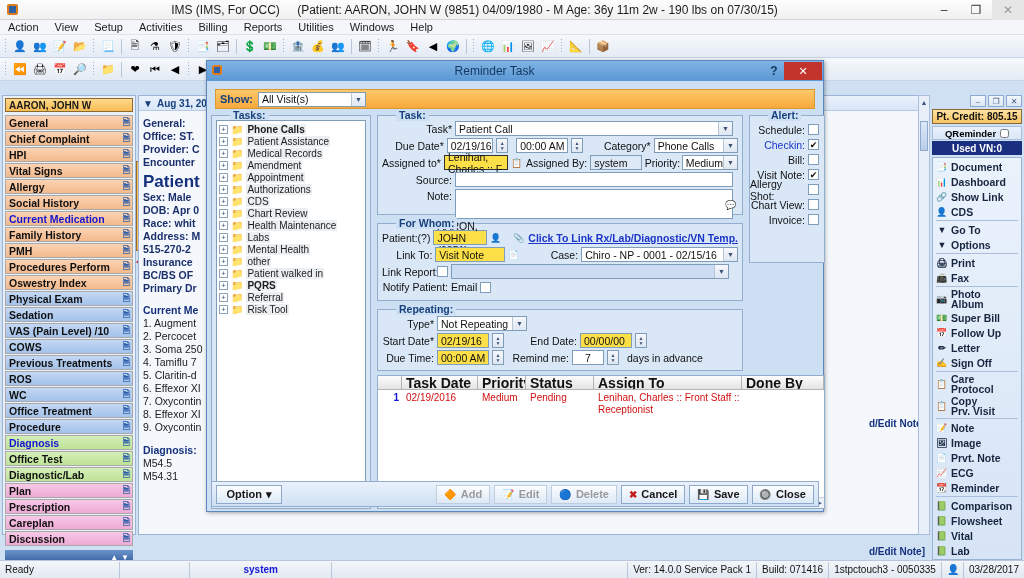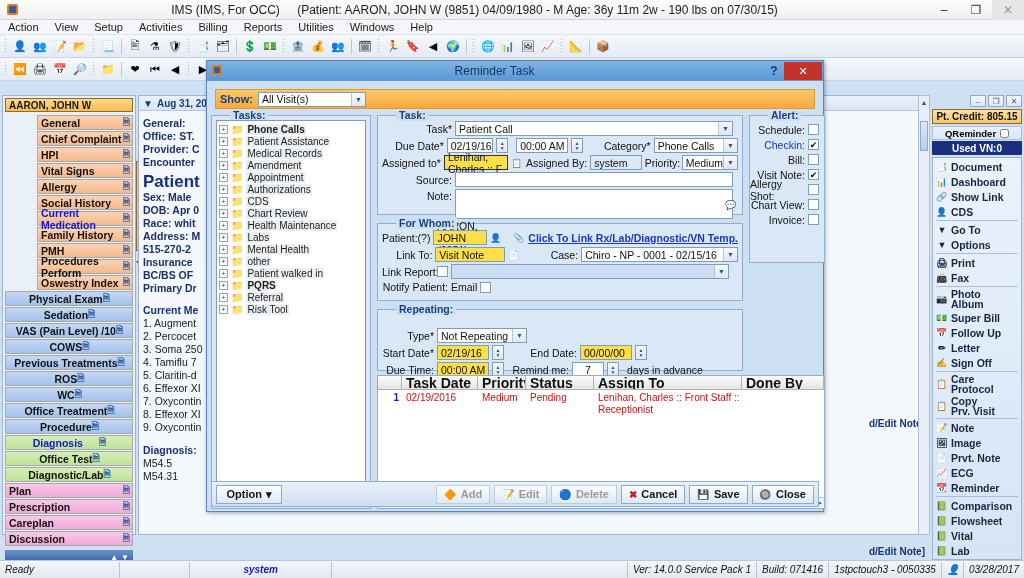--- a/index.html
+++ b/index.html
@@ -82,23 +82,23 @@
     display: flex; align-items: center; padding-left: 3px; color: #1a1a1a;
   }
   .ln-list { padding: 1px 2px; }
   .ln-item {
     height: 15px; margin-bottom: 1px; display: flex; align-items: center;
     justify-content: space-between; padding: 0 2px 0 3px;
     font-weight: bold; font-size: 10.5px; color: #101010;
     border: 1px solid #a9a9a9;
   }
   .ln-item .ic { font-size: 9px; color: #2c5fa8; }
-  .g-orange { background: linear-gradient(#fbd3b4, #f3b98c); margin-left: 32px; }
-  .g-blue   { background: linear-gradient(#c3d8f4, #a4c2ea); justify-content: center; }
-  .g-green  { background: linear-gradient(#d4eeb8, #bfe398); justify-content: center; }
+  .g-orange { background: linear-gradient(#fbd3b4, #f3b98c); }
+  .g-blue   { background: linear-gradient(#c3d8f4, #a4c2ea); }
+  .g-green  { background: linear-gradient(#d4eeb8, #bfe398); }
   .g-pink   { background: linear-gradient(#f7c9e6, #eeaad6); }
   .ln-item.active-blue { color: #1414d2; gap: 16px; }
   .ln-scroll {
     height: 14px; margin: 2px; background: linear-gradient(#6b93c9, #2f5e9e);
     display: flex; align-items: center; justify-content: flex-end; padding-right: 4px;
     gap: 3px; color: #fff; font-size: 8px;
   }
   .ln-foot { margin: 2px; height: 38px; background: #eef3fb; border: 1px solid #9cb4d4; }
 
   
@@ -304,21 +304,21 @@
   .btn .bi { font-size: 10px; }
   .spacer { flex: 1; }
 
   
   .statusbar {
     position: absolute; bottom: 0; left: 0; width: 1024px; height: 18px;
     background: linear-gradient(#f3f6fa,#e2e9f2); border-top: 1px solid #b9c6da;
     display: flex; align-items: center; font-size: 10px; color: #111;
   }
   .sb-cell { height: 16px; border-right: 1px solid #b9c6da; display: flex;
-             align-items: center; padding: 0 5px; white-space: nowrap; font-style: italic; }
+             align-items: center; padding: 0 5px; white-space: nowrap; }
   .sb-cell.center { justify-content: center; }
 </style>
 </head>
 <body>
 
 <div id="app">
 
   <div class="titlebar">
     <div class="tb-icon">
       <svg width="13" height="13" viewBox="0 0 13 13">
@@ -909,21 +909,21 @@
         <div class="row">
           <span class="lbl" style="width:66px">Notify Patient:</span>
           <span class="lbl">Email</span>
           <span class="cb"></span>
         </div>
       </div>
 
       <div class="fieldset rep-fs">
         <span class="fs-legend">Repeating:</span>
 
-        <div class="row" style="margin-top:18px">
+        <div class="row" style="margin-top:6px">
           <span class="lbl" style="width:52px">Type*</span>
           <div class="sel" style="width:90px">
             <span>Not Repeating</span>
             <span class="arw">▼</span>
           </div>
         </div>
 
         <div class="row">
           <span class="lbl" style="width:52px">Start Date*</span>
           <div class="txt blue" style="width:52px">02/19/16</div>

